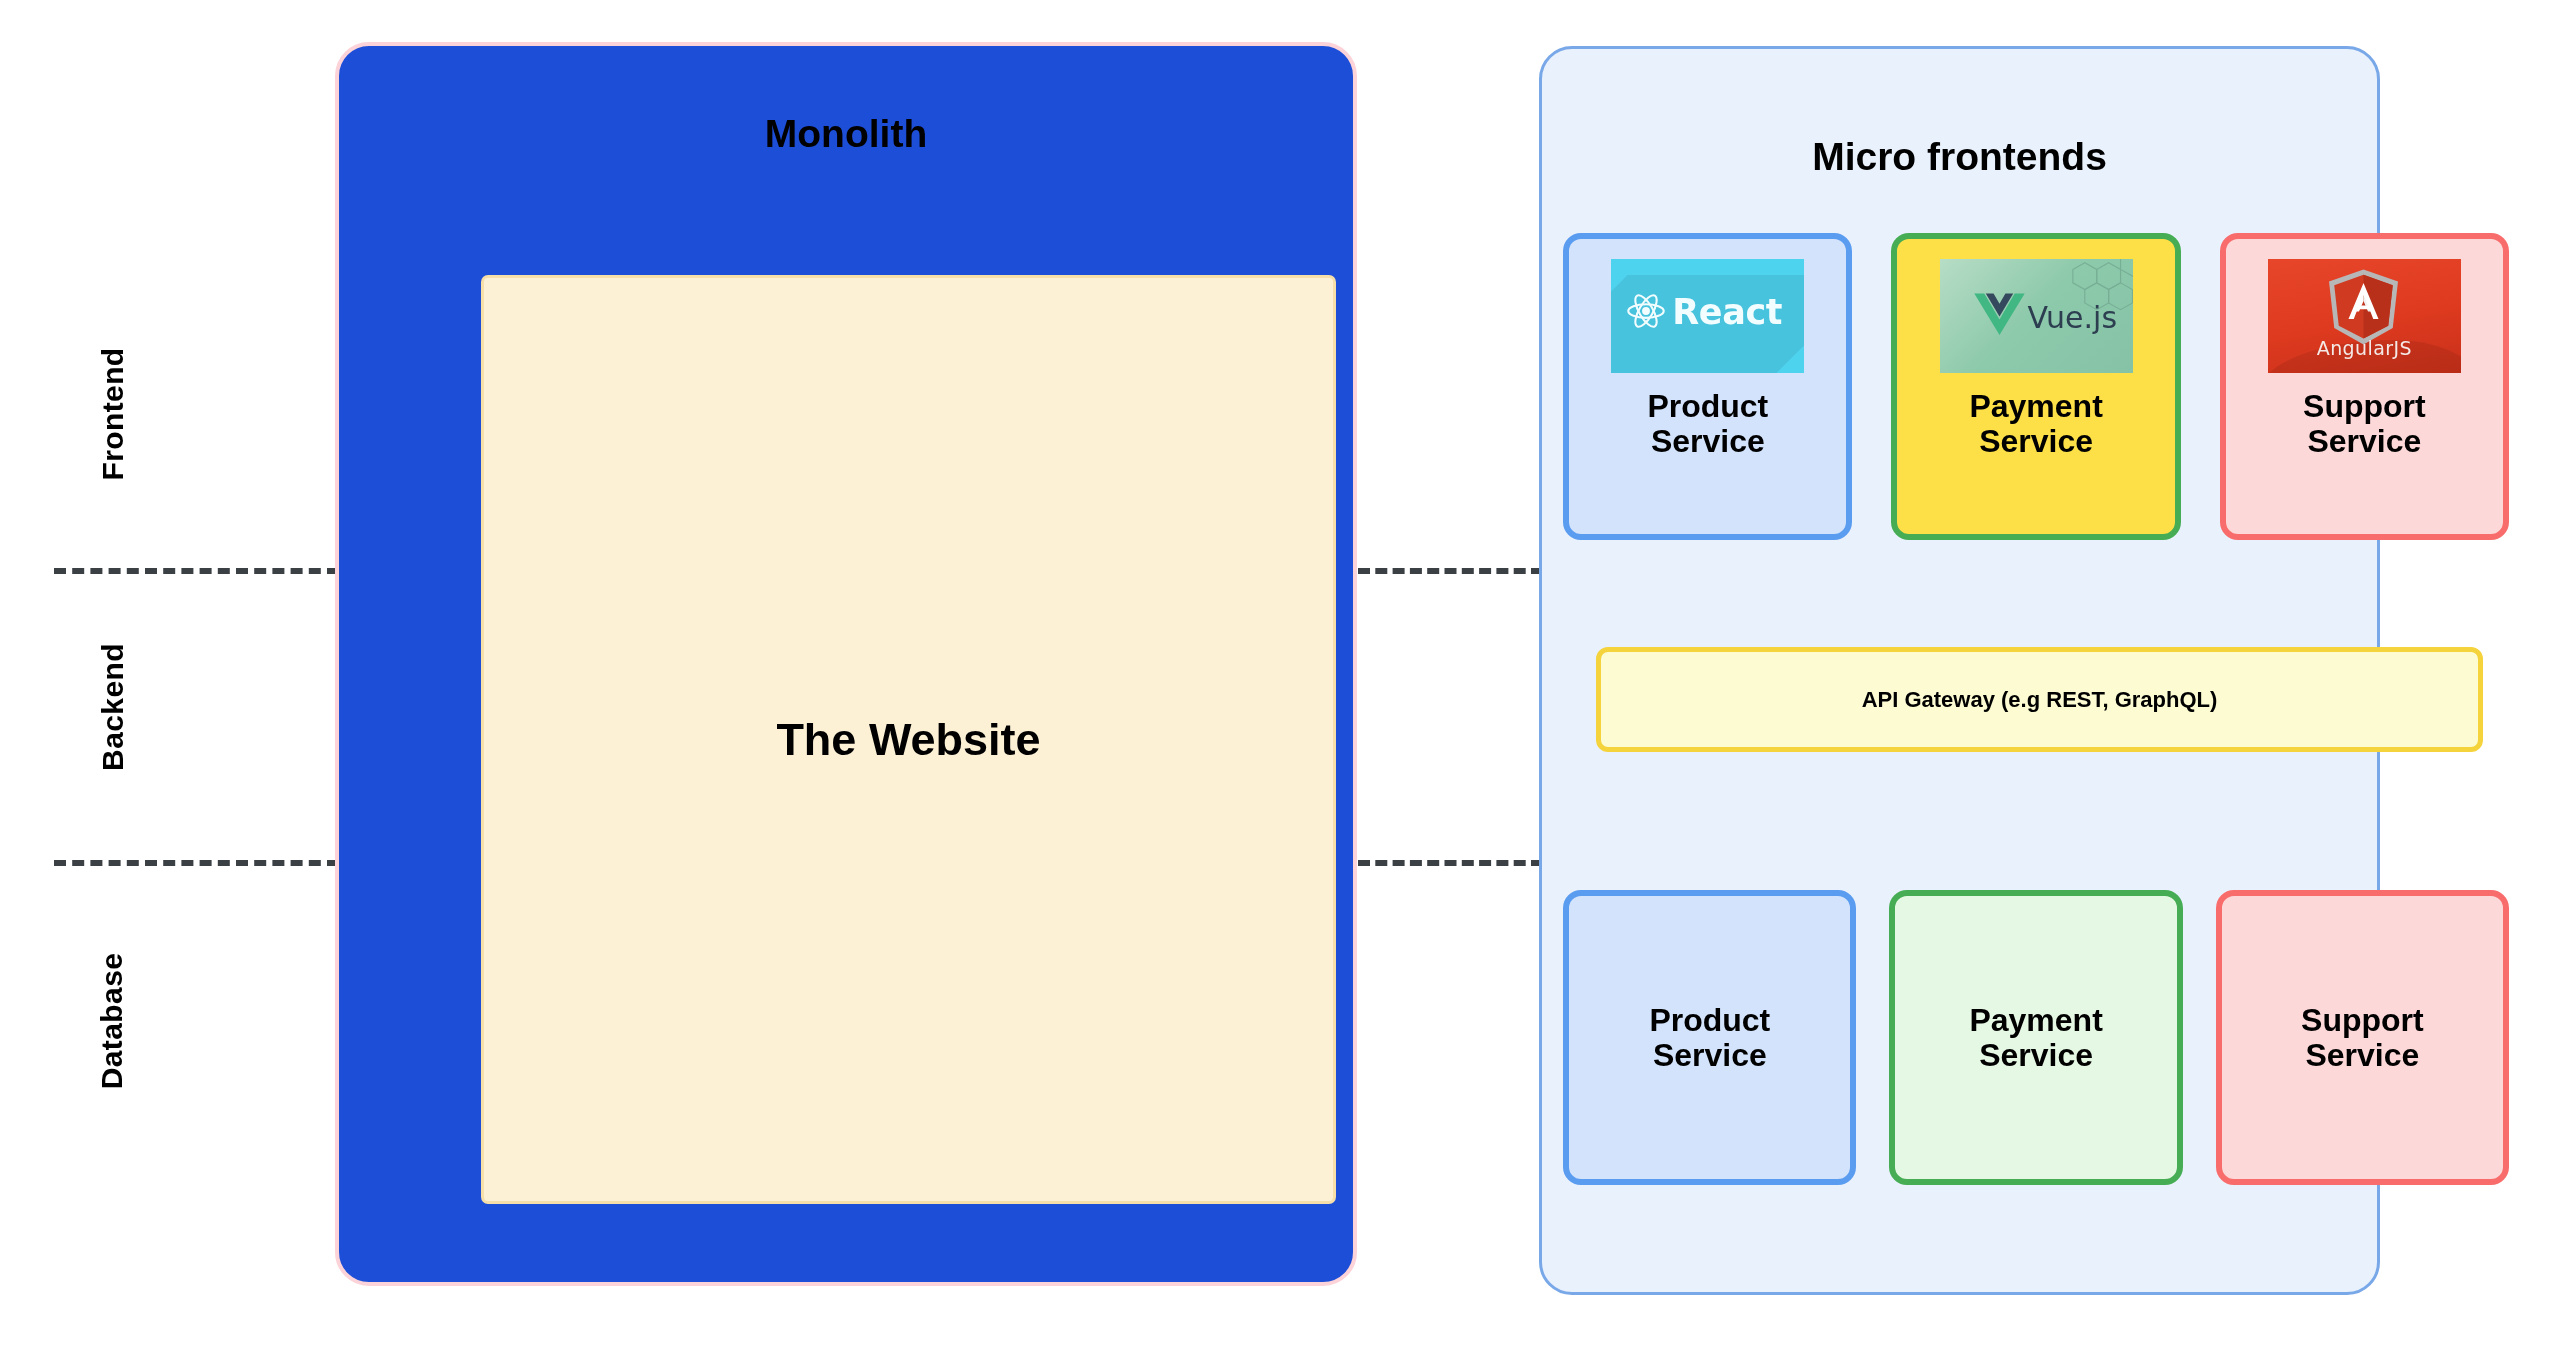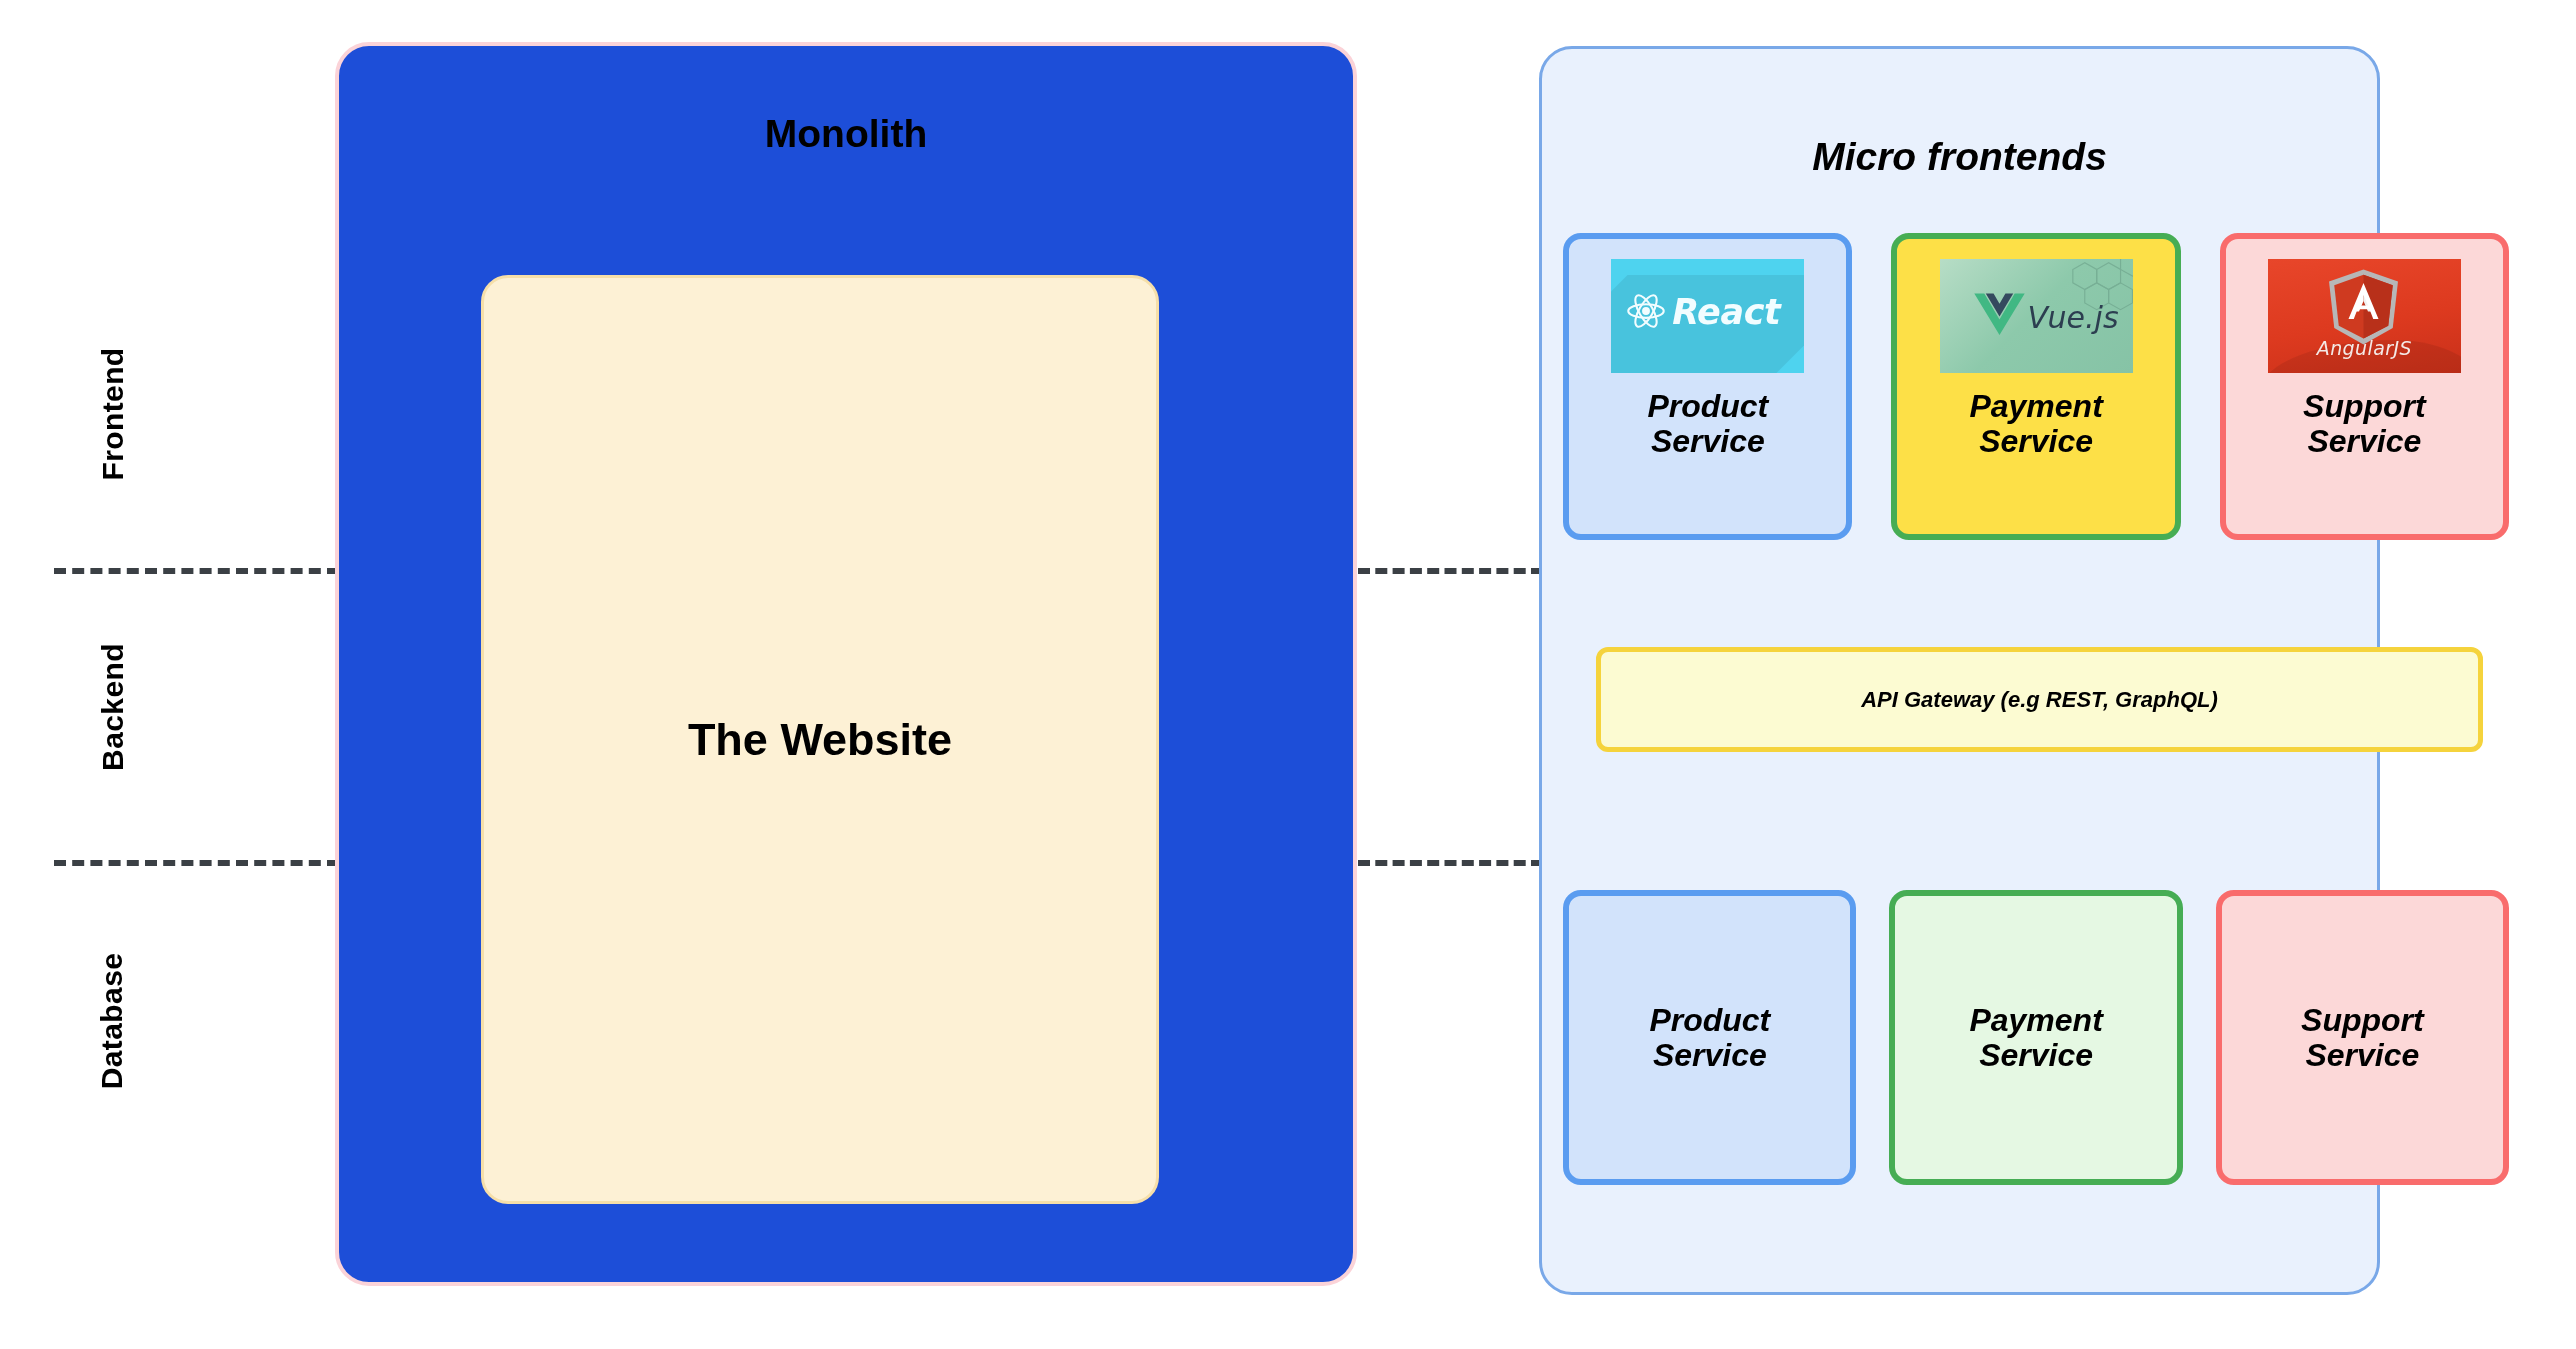--- a/index.html
+++ b/index.html
@@ -56,45 +56,44 @@
     border-radius: 34px;
   }
   .panel-micro {
     left: 1539px;
     top: 46px;
     width: 841px;
     height: 1249px;
     background: #e9f1fd;
     border: 3.7px solid #79a8e8;
     border-radius: 33px;
-    font-style: italic;
   }
   .panel-title {
     position: absolute;
     left: 0;
     right: 0;
     text-align: center;
     font-size: 39px;
     font-weight: 700;
     color: #000000;
   }
   .panel-monolith .panel-title { top: 66px; }
   .panel-micro .panel-title { top: 86px; }
 
   
   .website-box {
     position: absolute;
     left: 142px;
     top: 229px;
-    width: 678px;
+    width: 855px;
     height: 929px;
     box-sizing: border-box;
     background: #fdf1d5;
     border: 3px solid #f6dfa9;
-    border-radius: 27px;
+    border-radius: 7px;
     display: flex;
     align-items: center;
     justify-content: center;
   }
   .website-box .website-text {
     font-size: 45px;
     font-weight: 700;
     color: #000000;
   }
 

